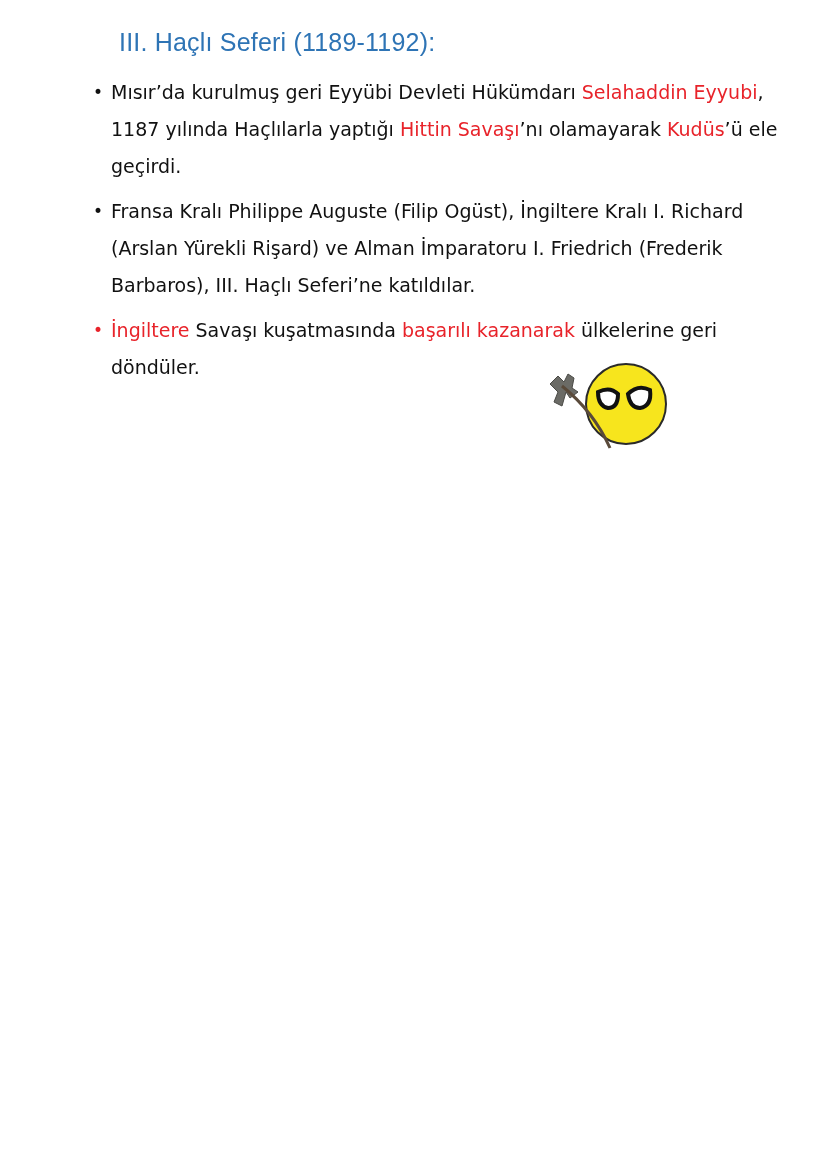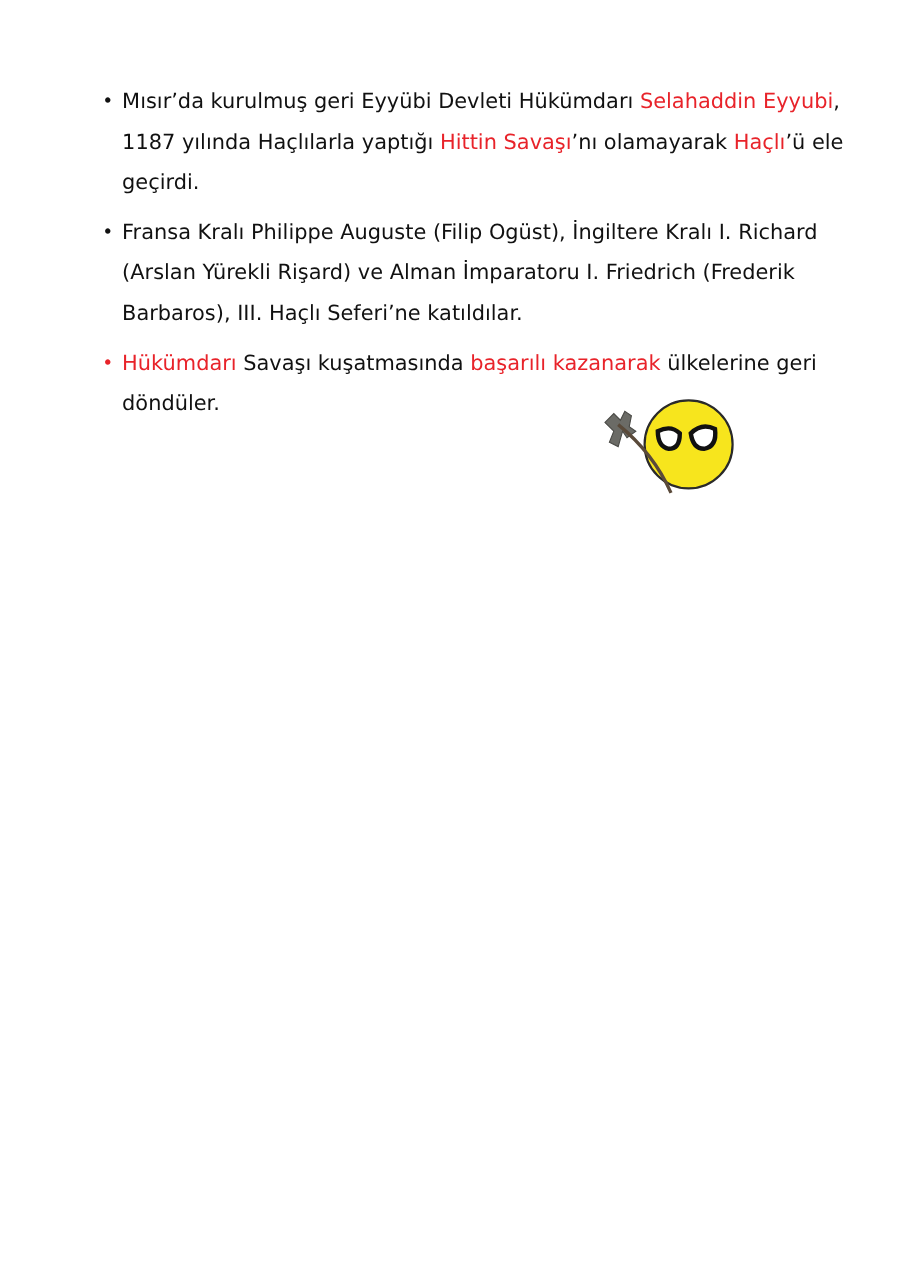--- a/index.html
+++ b/index.html
@@ -62,36 +62,37 @@
       top: 362px;
       width: 132px;
       height: 88px;
     }
   </style>
 </head>
 <body>
 
 <div class="page">
 
+  <div class="title">III. Haçlı Seferi (1189-1192):</div>
 
   <ul class="bullets">
 
     <li class="bullet">
       <span class="bullet-dot">•</span>
-      <span>Mısır’da kurulmuş geri Eyyübi Devleti Hükümdarı </span><span class="hl">Selahaddin Eyyubi</span><span>, 1187 yılında Haçlılarla yaptığı </span><span class="hl">Hittin Savaşı</span><span>’nı olamayarak </span><span class="hl">Haçlı</span><span>’ü ele geçirdi.</span>
+      <span>Mısır’da kurulmuş geri Eyyübi Devleti Hükümdarı </span><span class="hl">Selahaddin Eyyubi</span><span>, 1187 yılında Haçlılarla yaptığı </span><span class="hl">Hittin Savaşı</span><span>’nı olamayarak </span><span class="hl">Kudüs</span><span>’ü ele geçirdi.</span>
     </li>
 
     <li class="bullet">
       <span class="bullet-dot">•</span>
       <span>Fransa Kralı Philippe Auguste (Filip Ogüst), İngiltere Kralı I. Richard (Arslan Yürekli Rişard) ve Alman İmparatoru I. Friedrich (Frederik Barbaros), III. Haçlı Seferi’ne katıldılar.</span>
     </li>
 
     <li class="bullet">
       <span class="bullet-dot red">•</span>
-      <span class="hl">Hükümdarı</span><span> Savaşı kuşatmasında </span><span class="hl">başarılı kazanarak</span><span> ülkelerine geri döndüler.</span>
+      <span class="hl">İngiltere</span><span> Savaşı kuşatmasında </span><span class="hl">başarılı kazanarak</span><span> ülkelerine geri döndüler.</span>
     </li>
 
   </ul>
 
   <div class="mascot">
     <svg width="132" height="88" viewBox="0 0 132 88">
 
       <path d="M6 22 L14 14 L20 20 L24 12 L30 16 L28 26 L34 30 L26 36 L22 30 L18 44 L10 40 L14 30 Z" fill="#6b6b66" stroke="#4a4a46" stroke-width="1"></path>
 
       <circle cx="82" cy="42" r="40" fill="#f7e51d" stroke="#2a2a2a" stroke-width="2"></circle>

